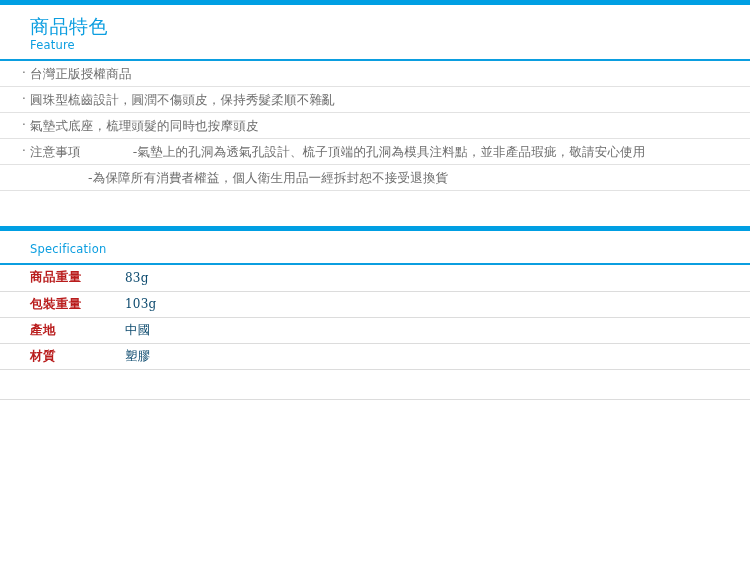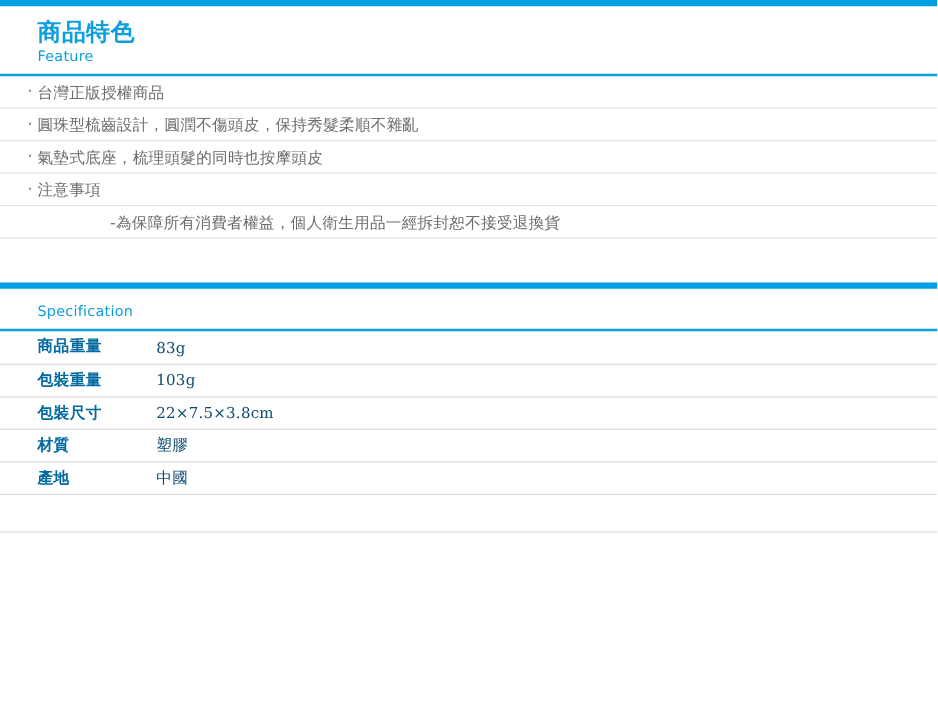--- a/index.html
+++ b/index.html
@@ -23,21 +23,21 @@
     background: #009fe3;
   }
   .section-head {
     padding: 10px 0 6px 30px;
     border-bottom: 2px solid #0b9ee0;
     margin-bottom: 0;
   }
   .section-title-zh {
     color: #0c9ee0;
     font-size: 19px;
-    font-weight: bold;
+    font-weight: normal;
     line-height: 22px;
     letter-spacing: 0.5px;
   }
   .section-title-en {
     color: #0c9ee0;
     font-size: 11.5px;
     font-weight: normal;
     line-height: 15px;
     letter-spacing: 0.2px;
     margin-top: 1px;
@@ -100,21 +100,21 @@
     height: 26px;
   }
   .spec-table td {
     border-bottom: 1px solid #dcdcdc;
     padding: 4px 0 4px 0;
     vertical-align: middle;
   }
   .spec-label {
     width: 125px;
     padding-left: 30px !important;
-    color: #0369a1;
+    color: #b91c1c;
     font-size: 12.5px;
     font-weight: bold;
     letter-spacing: 0.4px;
   }
   .spec-value {
     color: #0c4a6e;
     font-size: 12px;
     font-family: "DejaVu Serif", "Liberation Serif", serif;
     letter-spacing: 0.2px;
   }
@@ -148,20 +148,21 @@
         <span class="feature-text">圓珠型梳齒設計，圓潤不傷頭皮，保持秀髮柔順不雜亂</span>
       </li>
       <li class="feature-row">
         <span class="bullet">·</span>
         <span class="feature-text">氣墊式底座，梳理頭髮的同時也按摩頭皮</span>
       </li>
       <li class="feature-row note">
         <span class="bullet">·</span>
         <span class="feature-text">
           <span class="note-label">注意事項</span>
+          <span class="note-body">-氣墊上的孔洞為透氣孔設計、梳子頂端的孔洞為模具注料點，並非產品瑕疵，敬請安心使用</span>
         </span>
       </li>
       <li class="feature-row continuation">
         <span class="feature-text">-為保障所有消費者權益，個人衛生用品一經拆封恕不接受退換貨</span>
       </li>
     </ul>
 
 </div>
 
 <div class="section-gap"></div>
@@ -178,30 +179,26 @@
     <tbody id="spec-body">
         <tr>
           <td class="spec-label">商品重量</td>
           <td class="spec-value">83g</td>
         </tr>
         <tr>
           <td class="spec-label">包裝重量</td>
           <td class="spec-value">103g</td>
         </tr>
         <tr>
-          <td class="spec-label">包裝尺寸</td>
-          <td class="spec-value">22×7.5×3.8cm</td>
+          <td class="spec-label">產地</td>
+          <td class="spec-value cjk">中國</td>
         </tr>
         <tr>
           <td class="spec-label">材質</td>
           <td class="spec-value cjk">塑膠</td>
-        </tr>
-        <tr>
-          <td class="spec-label">產地</td>
-          <td class="spec-value cjk">中國</td>
         </tr>
         <tr class="empty-row">
           <td class="spec-label"></td>
           <td class="spec-value cjk"></td>
         </tr>
       </tbody>
   </table>
 
 </div>
 

